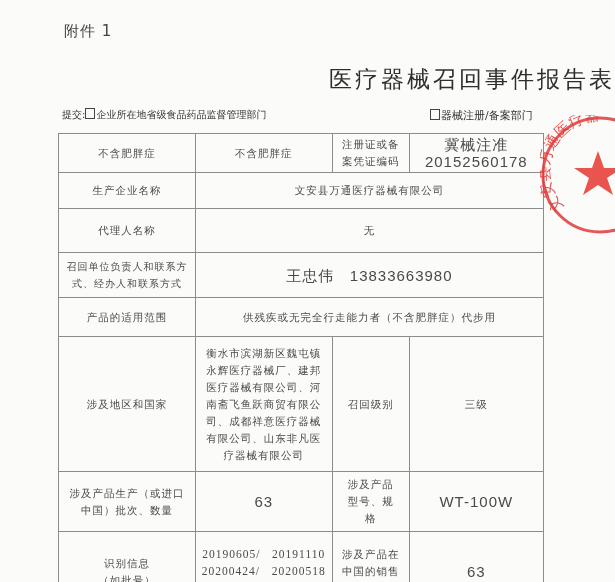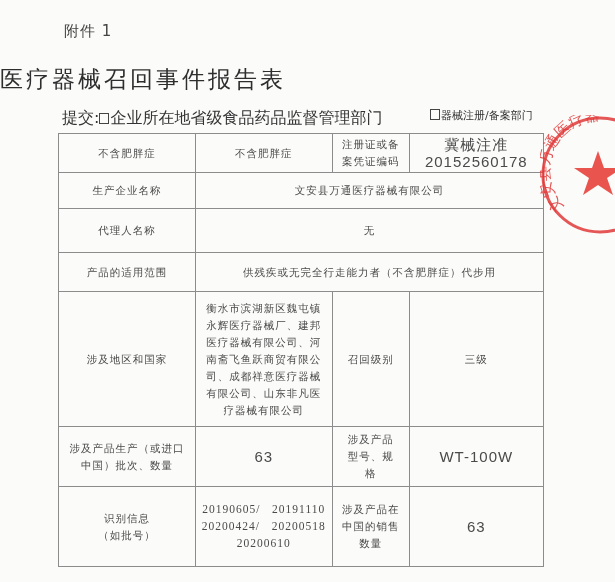--- a/index.html
+++ b/index.html
@@ -9,24 +9,24 @@
     font-family: "DejaVu Sans", "Liberation Sans", sans-serif;
     color: #3a3a3a;
     position: relative;
   }
   .attach {
     position: absolute; left: 64px; top: 22px;
     font-size: 15px; color: #444; letter-spacing: 1px;
   }
   .title {
     position: absolute; left: 0; width: 615px; top: 64px;
-    text-align: left; font-size: 23px; color: #2e2e2e; letter-spacing: 3px;
+    text-align: right; font-size: 23px; color: #2e2e2e; letter-spacing: 3px;
   }
   .submit-left {
-    position: absolute; left: 62px; top: 108px; font-size: 16px; color: #333;
+    position: absolute; left: 62px; top: 108px; font-size: 10px; color: #333;
   }
   .submit-right {
     position: absolute; left: 430px; top: 108px; font-size: 11px; color: #333;
   }
   .cb {
     display: inline-block; width: 8px; height: 9px; border: 1px solid #444;
     vertical-align: -1px; margin-right: 1px;
   }
   table.report {
     position: absolute; left: 58px; top: 133px;
@@ -74,20 +74,24 @@
     <td class="serif">冀械注准 20152560178</td>
   </tr>
   <tr style="height:36px">
     <td>生产企业名称</td>
     <td colspan="3">文安县万通医疗器械有限公司</td>
   </tr>
   <tr style="height:44px">
     <td>代理人名称</td>
     <td colspan="3">无</td>
   </tr>
+  <tr style="height:45px">
+    <td style="font-size:10px;">召回单位负责人和联系方式、经办人和联系方式</td>
+    <td colspan="3" class="serif" style="white-space:pre;">王忠伟   13833663980</td>
+  </tr>
   <tr style="height:39px">
     <td>产品的适用范围</td>
     <td colspan="3">供残疾或无完全行走能力者（不含肥胖症）代步用</td>
   </tr>
   <tr style="height:135px">
     <td>涉及地区和国家</td>
     <td class="addr">衡水市滨湖新区魏屯镇永辉医疗器械厂、建邦医疗器械有限公司、河南斋飞鱼跃商贸有限公司、成都祥意医疗器械有限公司、山东非凡医疗器械有限公司</td>
     <td>召回级别</td>
     <td>三级</td>
   </tr>

